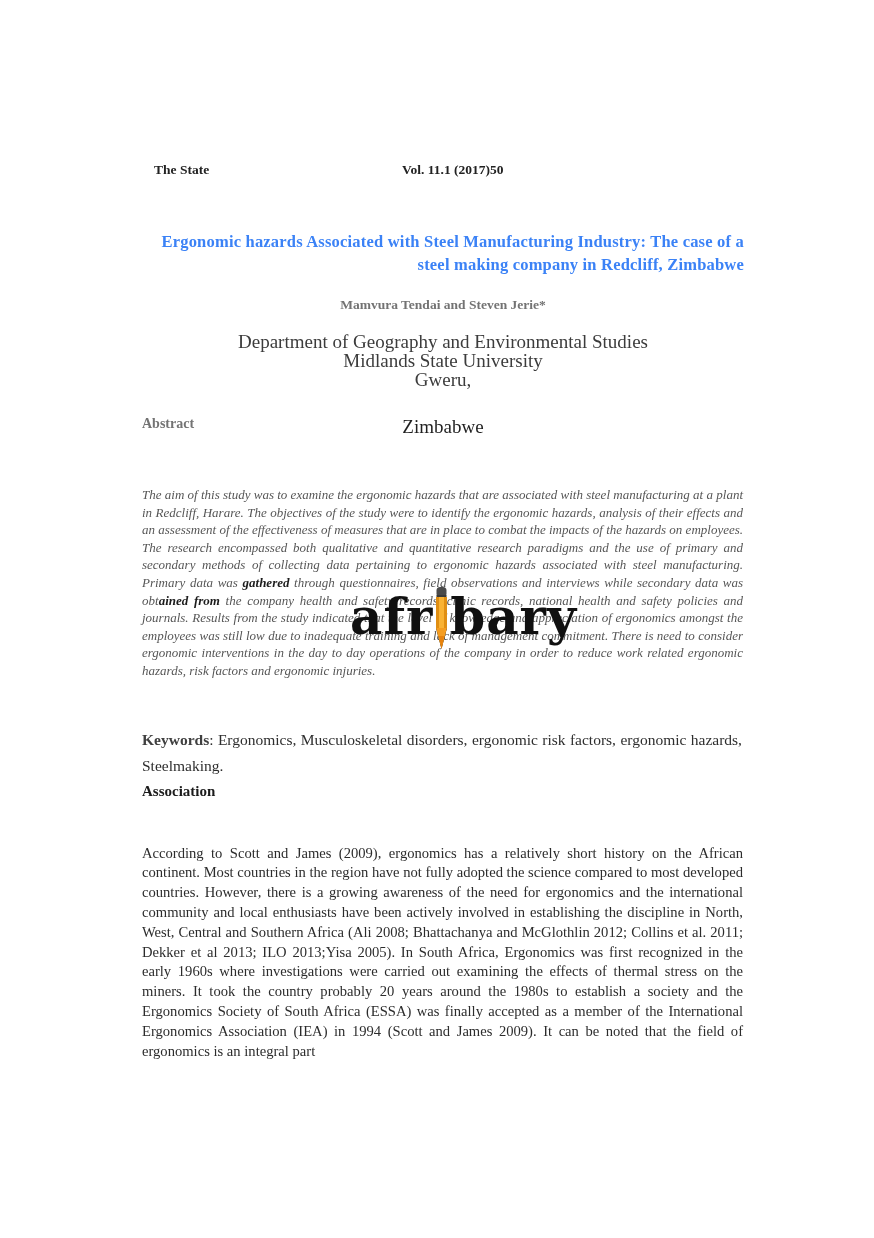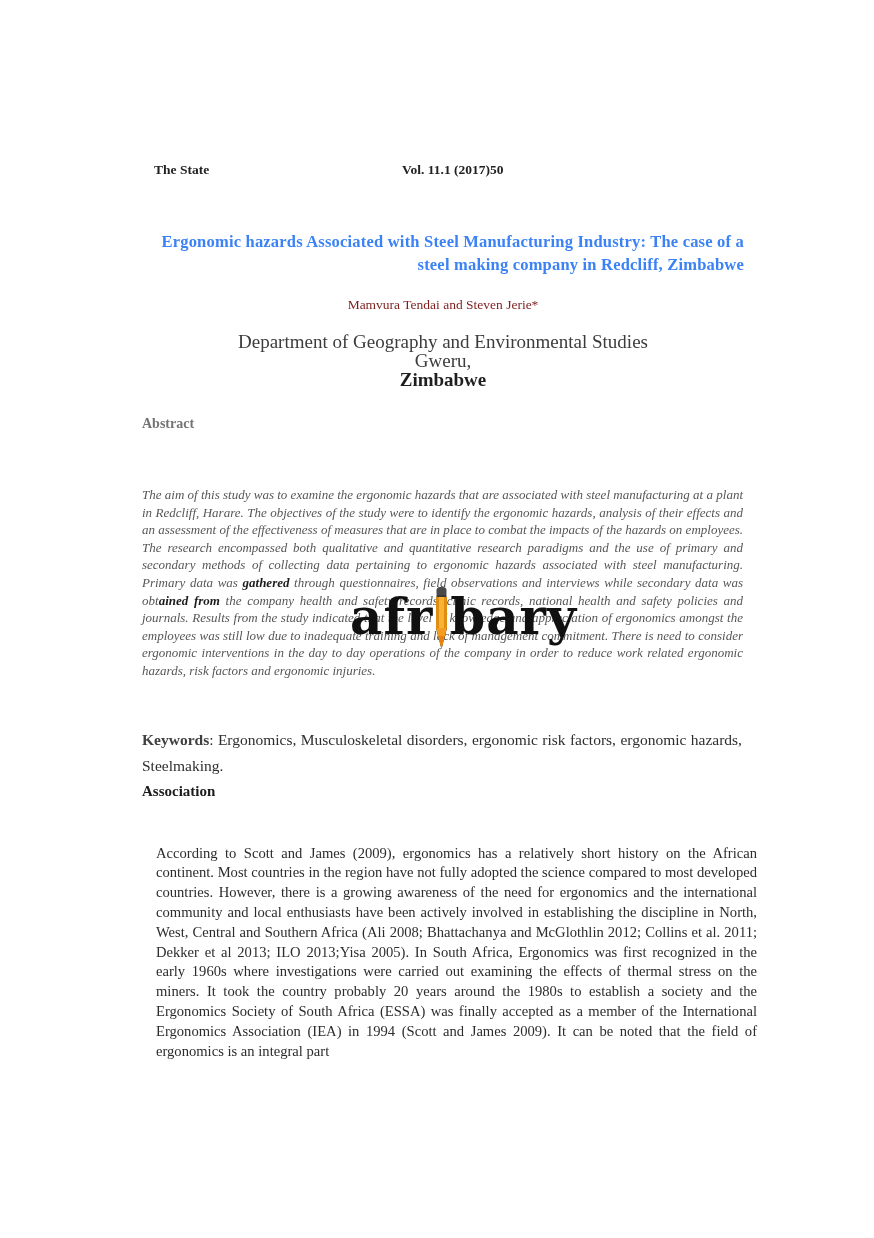--- a/index.html
+++ b/index.html
@@ -33,35 +33,35 @@
     color: #3b82f6;
     letter-spacing: 0.2px;
   }
   .article-title span { display: block; }
 
   
   .authors-line {
     position: absolute;
     top: 297px; left: 142px; right: 130px;
     text-align: center;
-    font-weight: normal;
+    font-weight: bold;
     font-size: 13.5px;
-    color: #7f1d1d;
+    color: #737373;
   }
 
   
   .affiliation {
     position: absolute;
     top: 332px; left: 142px; right: 130px;
     text-align: center;
     font-size: 19px;
     line-height: 19px;
     color: #3c3c3c;
   }
-  .affiliation .country { font-weight: bold; color: #1f1f1f; }
+  .affiliation .country { font-weight: normal; color: #1f1f1f; margin-top: 28px; }
 
   
   .abstract-heading {
     position: absolute;
     top: 416px; left: 142px;
     font-weight: bold;
     font-size: 14px;
     color: #737373;
   }
   .abstract-body {
@@ -89,21 +89,21 @@
   
   .intro-heading {
     position: absolute;
     top: 783px; left: 142px;
     font-weight: bold;
     font-size: 15px;
     color: #1b1b1b;
   }
   .intro-body {
     position: absolute;
-    top: 829px; left: 156px; width: 601px;
+    top: 829px; left: 142px; width: 601px;
     font-size: 14.6px;
     line-height: 19.8px;
     text-align: justify;
     color: #2c2c2c;
   }
 
   
   .watermark {
     position: absolute;
     top: 586px; left: 350px; height: 66px;
@@ -132,20 +132,21 @@
 
   <div class="article-title">
     <span>Ergonomic hazards Associated with Steel Manufacturing Industry: The case of a</span>
     <span>steel making company in Redcliff, Zimbabwe</span>
   </div>
 
   <div class="authors-line">Mamvura Tendai and Steven Jerie*</div>
 
   <div class="affiliation">
     <div>Department of Geography and Environmental Studies</div>
+    <div>Midlands State University</div>
     <div>Gweru,</div>
     <div class="country">Zimbabwe</div>
   </div>
 
   <div class="abstract-heading">Abstract</div>
   <p class="abstract-body"><span>The aim of this study was to examine the ergonomic hazards that are associated with steel manufacturing at a plant in Redcliff, Harare. The objectives of the study were to identify the ergonomic hazards, analysis of their effects and an assessment of the effectiveness of measures that are in place to combat the impacts of the hazards on employees. The research encompassed both qualitative and quantitative research paradigms and the use of primary and secondary methods of collecting data pertaining to ergonomic hazards associated with steel manufacturing. Primary data was </span><span class="em-bold">gathered</span><span> through questionnaires, field observations and interviews while secondary data was obt</span><span class="em-bold">ained from</span><span> the company health and safety records, clinic records, national health and safety policies and journals. Results from the study indicated that the level of knowledge and appreciation of ergonomics amongst the employees was still low due to inadequate training and lack of management commitment. There is need to consider ergonomic interventions in the day to day operations of the company in order to reduce work related ergonomic hazards, risk factors and ergonomic injuries.</span></p>
 
   <p class="keywords-block"><span class="kw-label">Keywords</span><span>: Ergonomics, Musculoskeletal disorders, ergonomic risk factors, ergonomic hazards, Steelmaking.</span></p>
 
   <div class="intro-heading">Association</div>

